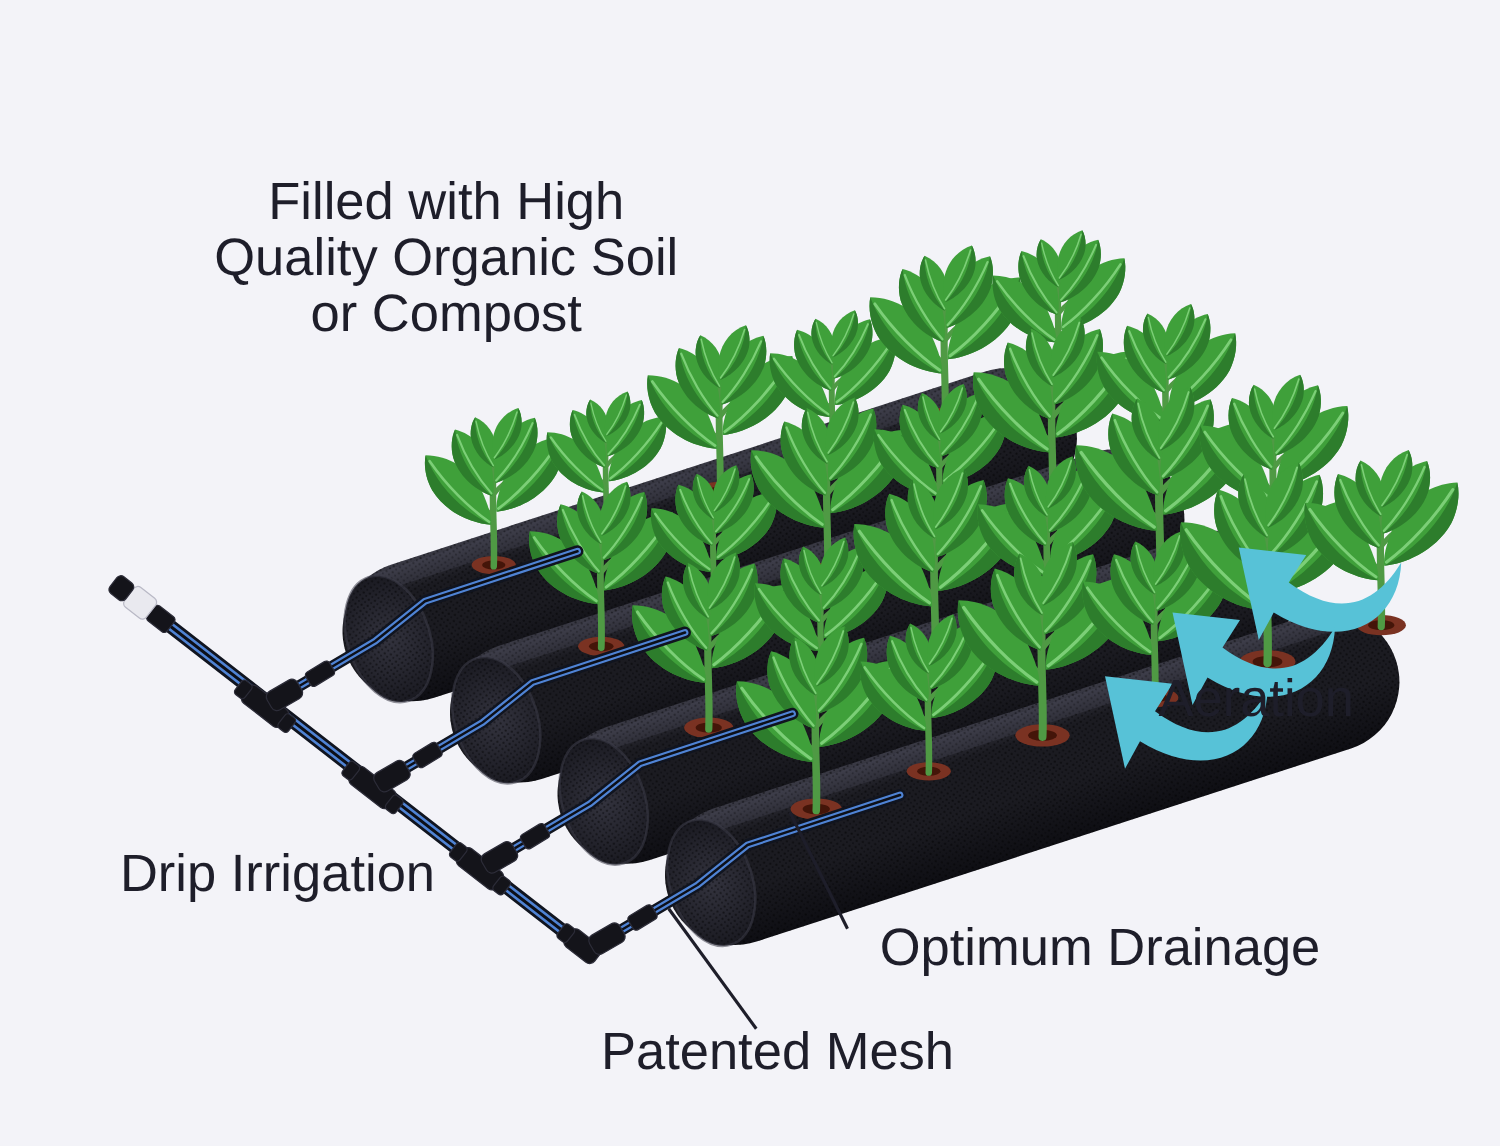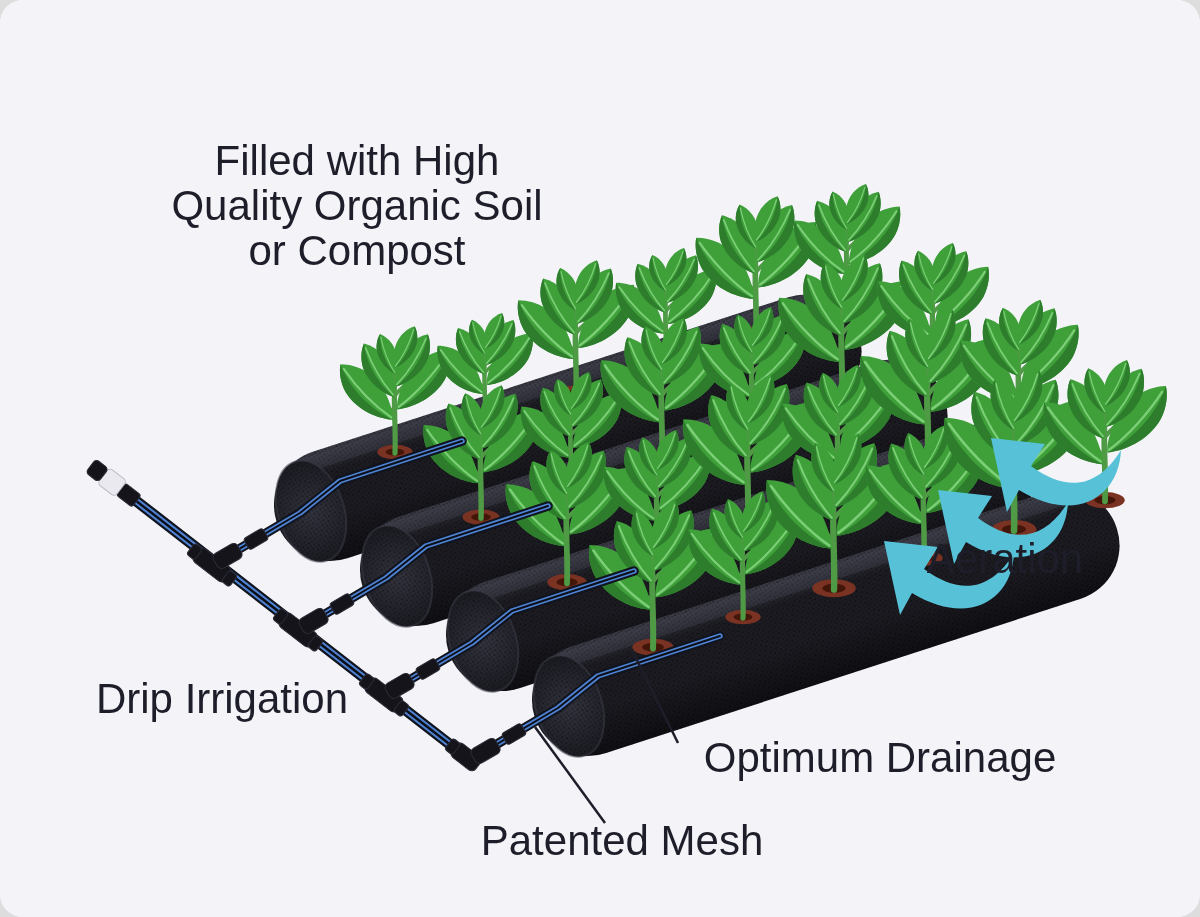--- a/index.html
+++ b/index.html
@@ -5,21 +5,21 @@
   :root{
     --background:#f3f3f8; --text:#1e1e2a;
     --leaf:#3fa03a; --leaf_dark:#2d7d2c; --leaf_vein:#7ccf77; --stem:#4f9a44;
     --soil_ring:#7a3222; --soil_center:#441509;
     --tube_hi:#3a3a45; --tube:#1b1b21; --tube_lo:#0e0e13;
     --pipe_blue:#4f83d4; --pipe_dark:#10141f; --fitting:#14141a;
     --arrow_cyan:#57c2d7; --connector_white:#e9e9ef;
   }
   html,body{margin:0;padding:0;}
   body{background:#ddd;}
-  .stage{width:1200px;height:917px;overflow:hidden;background:var(--background);border-radius:23px;}
+  .stage{width:1200px;height:917px;overflow:hidden;background:var(--background);}
   svg{display:block;}
   text{font-family:"Liberation Sans",sans-serif;fill:var(--text);font-size:42px;}
   .bg{fill:var(--background);}
   .leafA{fill:var(--leaf);}
   .leafB{fill:var(--leaf_dark);}
   .vein{fill:none;stroke:var(--leaf_vein);stroke-width:1.6;stroke-linecap:round;}
   .stem{fill:none;stroke:var(--stem);stroke-linecap:round;}
   .holeO{fill:var(--soil_ring);}
   .holeI{fill:var(--soil_center);}
   .sTubeHi{stop-color:var(--tube_hi);}

